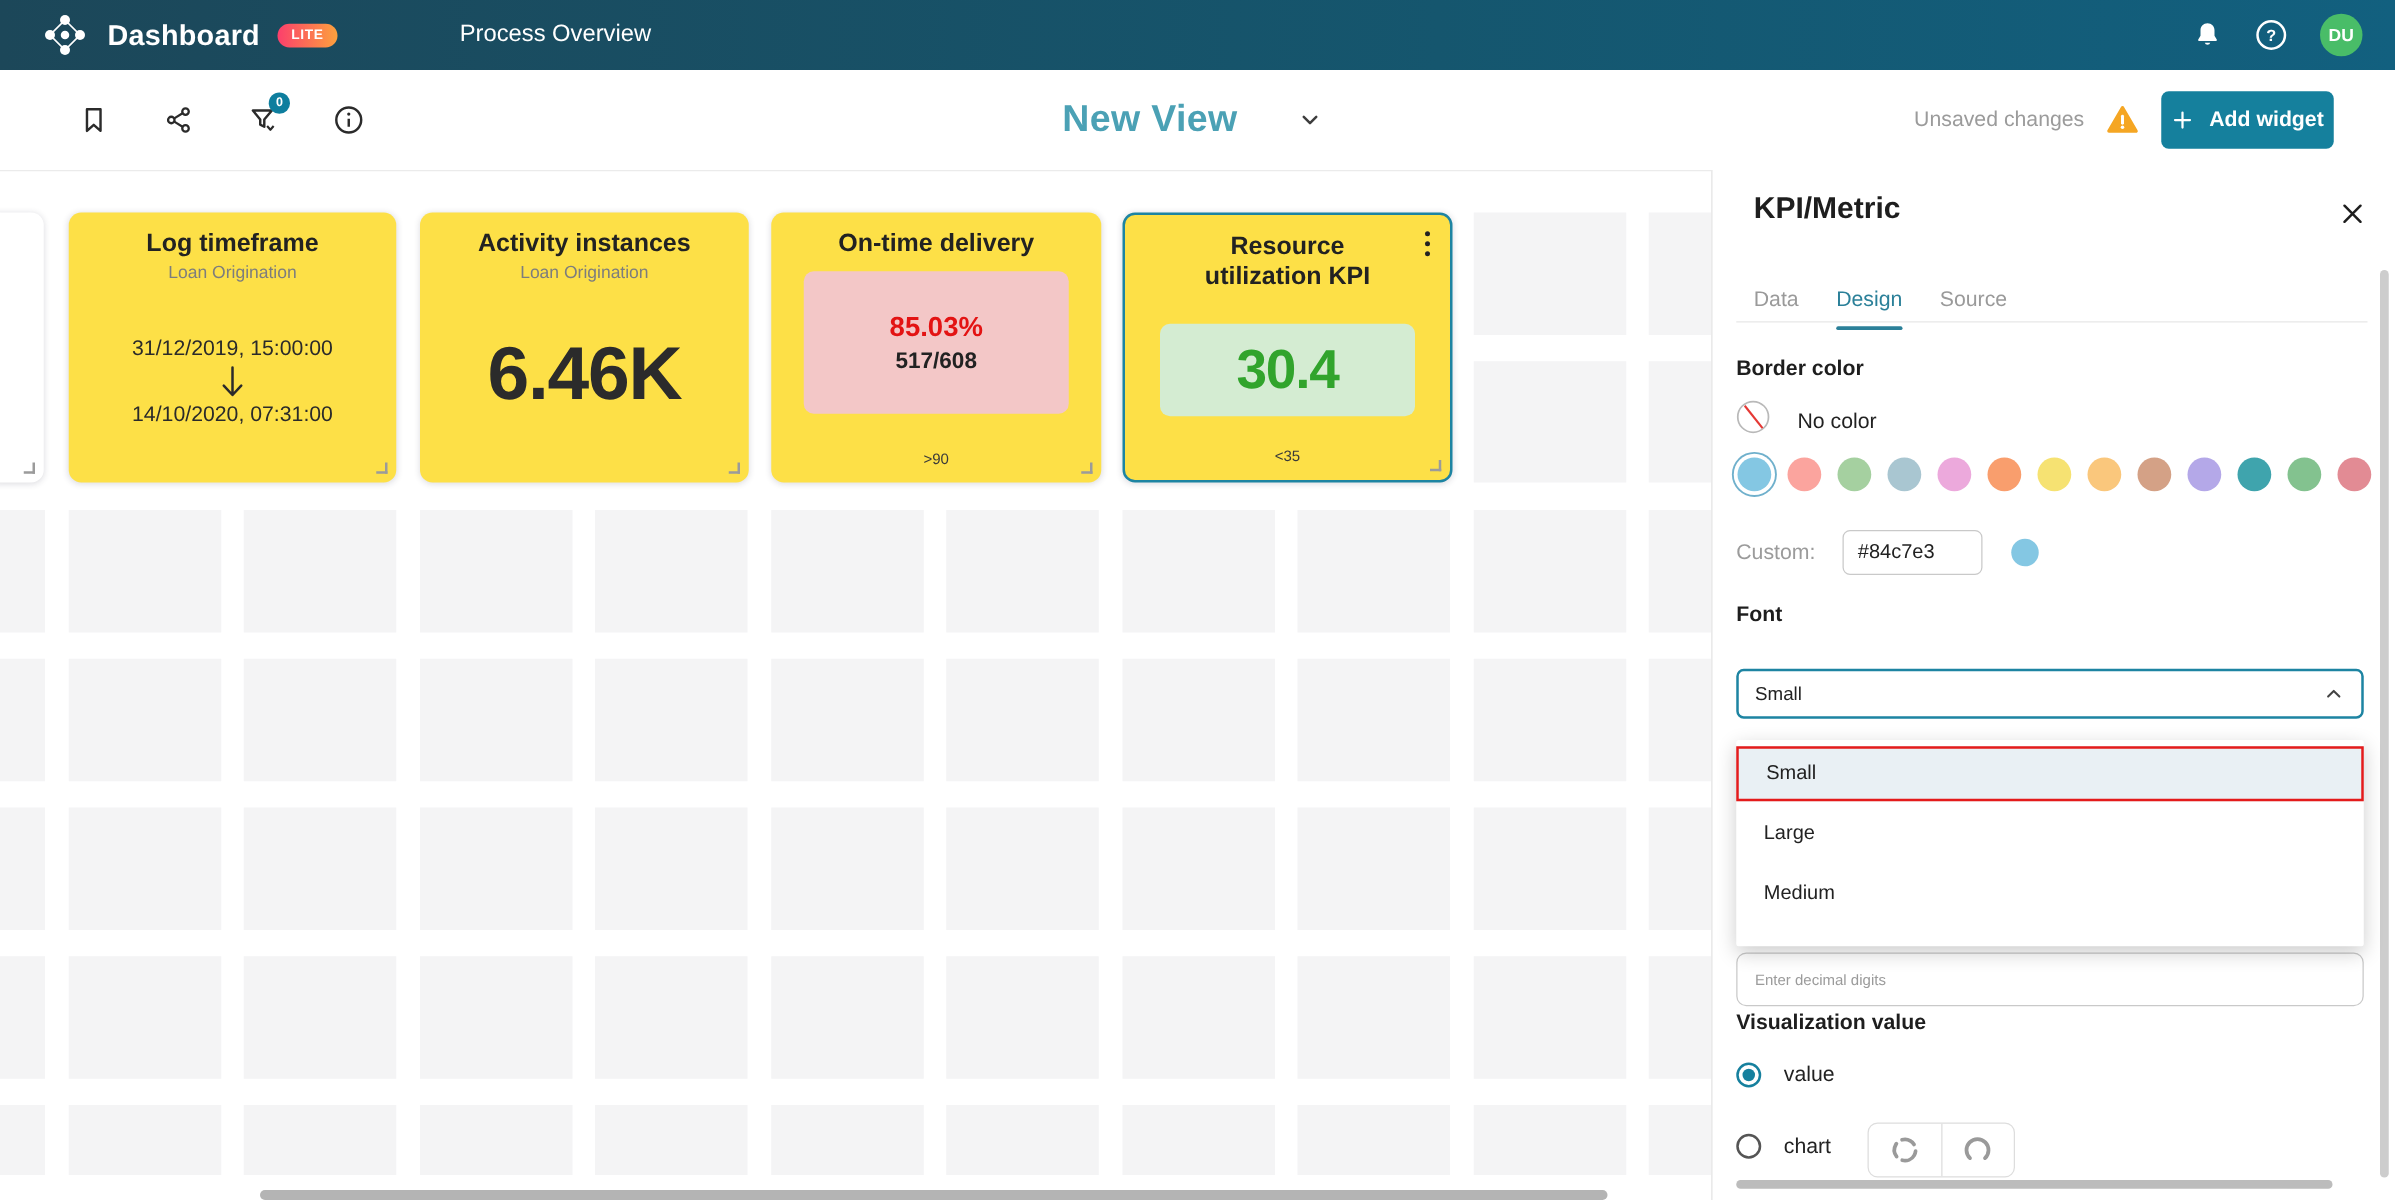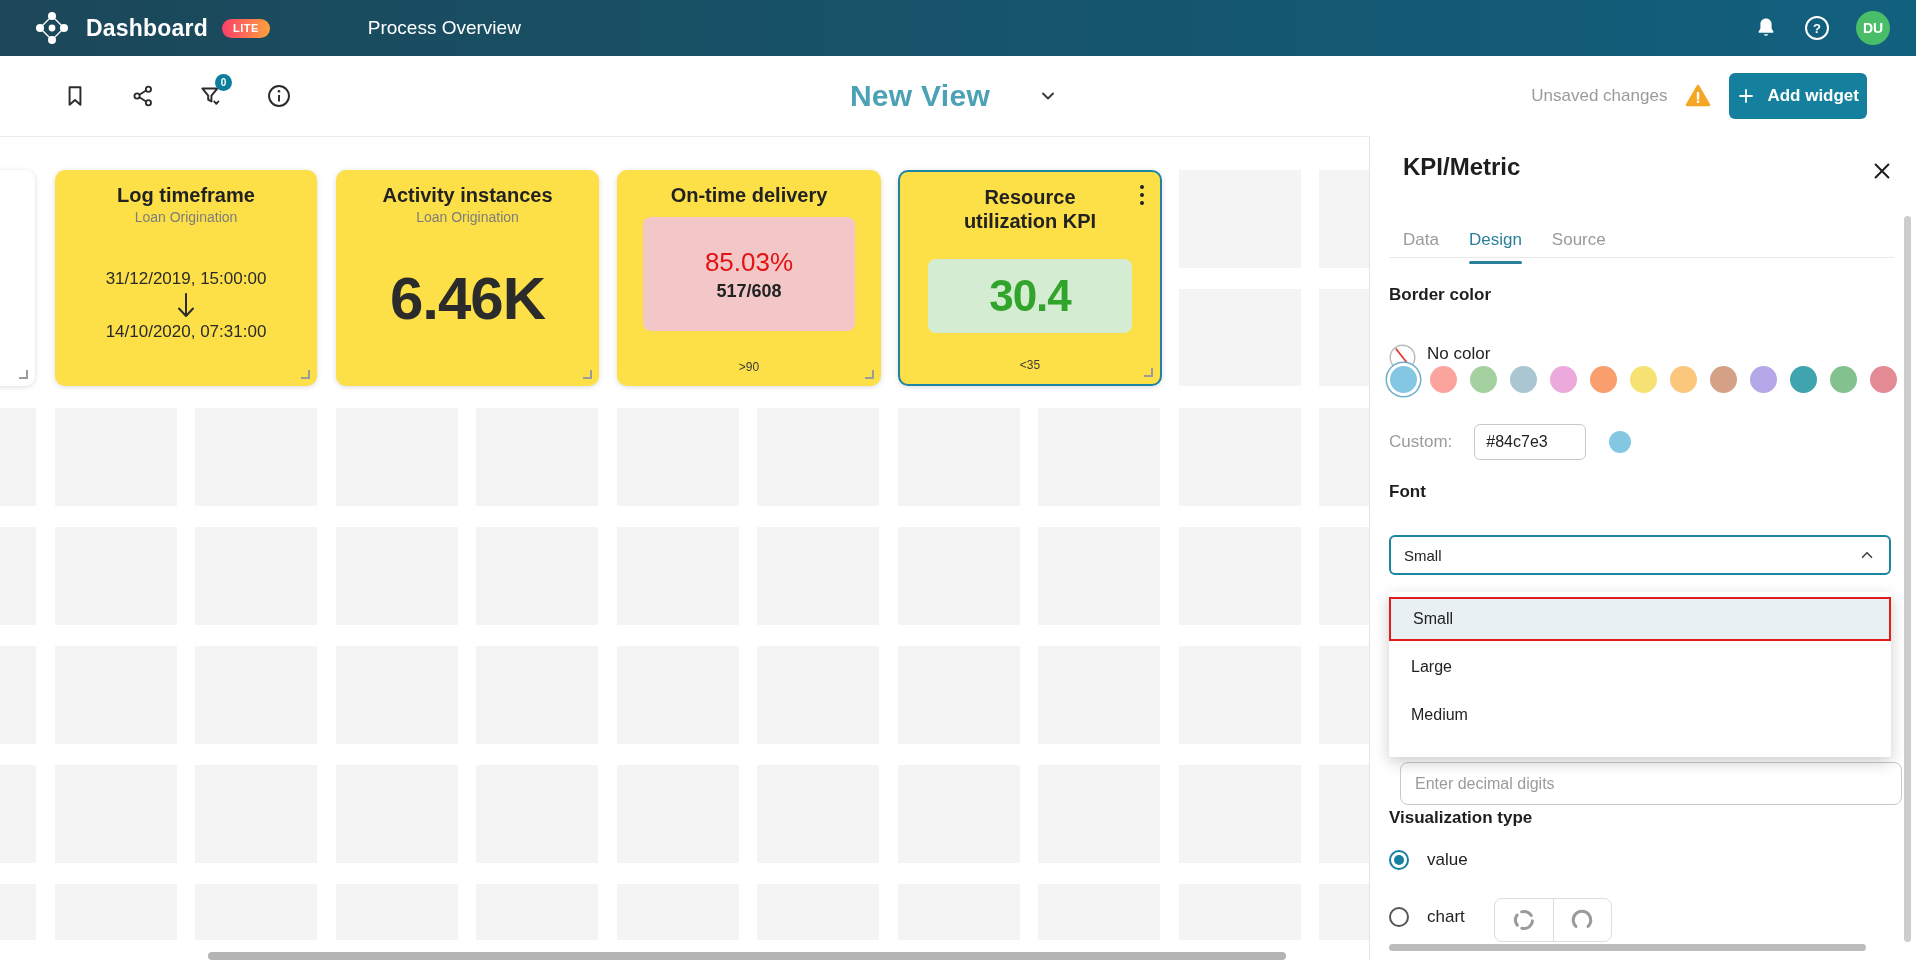--- a/index.html
+++ b/index.html
@@ -45,21 +45,21 @@
   .card { position:absolute; top:33px; height:216px; background:#fde047; border-radius:10px;
     box-shadow:0 1px 5px rgba(40,40,60,.16); display:flex; flex-direction:column; align-items:center; }
   .card.selected { border:2px solid #1d84a2; }
   .card-title { margin-top:13px; font-size:20px; font-weight:600; color:#222; text-align:center; line-height:1.2; }
   .card-sub { margin-top:2px; font-size:14px; color:#7d7d7d; }
   .card-mid { flex:1; display:flex; flex-direction:column; align-items:center; justify-content:center; }
   .date-line { font-size:17px; font-weight:500; color:#2a2a2a; line-height:1.35; }
   .big-value { font-size:60px; font-weight:700; color:#2b2b2b; letter-spacing:-1px; margin-bottom:14px; }
   .kpi-box { border-radius:8px; display:flex; flex-direction:column; align-items:center; justify-content:center; }
   .kpi-box.red { background:#f3c7c7; width:212px; height:114px; margin-top:10px; gap:3px; }
-  .kpi-red-val { color:#e31313; font-size:26px; font-weight:400; }
+  .kpi-red-val { color:#e31313; font-size:22px; font-weight:700; }
   .kpi-red-frac { color:#222; font-size:18px; font-weight:700; }
   .kpi-box.green { background:#d4ecd2; width:204px; height:74px; margin-top:26px; }
   .kpi-green-val { color:#31a42c; font-size:44px; font-weight:700; letter-spacing:-1px; }
   .card-footer { position:absolute; bottom:12px; left:0; right:0; text-align:center; font-size:12px; color:#3a3a3a; }
   .resize-corner { position:absolute; right:7px; bottom:7px; width:9px; height:9px;
     border-right:2px solid #9b9b9b; border-bottom:2px solid #9b9b9b; }
   .kebab { position:absolute; top:10px; right:9px; width:18px; height:26px; display:flex; flex-direction:column;
     align-items:center; justify-content:center; gap:4px; cursor:pointer; }
   .kebab i { width:4px; height:4px; border-radius:50%; background:#222; }
   .partial-card { position:absolute; left:-12px; top:33px; width:47px; height:216px; background:#fff;
@@ -72,41 +72,41 @@
     border-left:1px solid #e4e4e4; }
   .panel-title { position:absolute; left:33px; top:17px; font-size:24px; font-weight:700; color:#1e1e1e; }
   .panel-close { position:absolute; right:23px; top:24px; width:22px; height:22px; cursor:pointer; }
   .tabs { position:absolute; left:33px; top:94px; display:flex; gap:30px; }
   .tab { font-size:17px; color:#9a9a9a; padding-bottom:12px; position:relative; cursor:pointer; }
   .tab.active { color:#2b8099; }
   .tab.active::after { content:""; position:absolute; left:0; right:0; bottom:-2px; height:3px;
     background:#2b8099; border-radius:2px; }
   .tabs-divider { position:absolute; left:19px; top:121px; width:505px; height:1px; background:#e8e8e8; }
   .sect-heading { position:absolute; left:19px; font-size:17px; font-weight:600; color:#1e1e1e; }
-  .nocolor-row { position:absolute; left:19px; top:208px; display:flex; align-items:flex-start; gap:11px; cursor:pointer; }
+  .nocolor-row { position:absolute; left:19px; top:184px; display:flex; align-items:flex-end; gap:22px; cursor:pointer; }
   .nocolor-label { font-size:17px; color:#222; }
   .swatch-row { position:absolute; left:20px; top:230px; display:flex; gap:13px; }
   .swatch { width:27px; height:27px; border-radius:50%; cursor:pointer; }
   .swatch.selected { box-shadow:0 0 0 3px #fff, 0 0 0 4.5px #6fb0cc; }
   .custom-row { position:absolute; left:19px; top:288px; display:flex; align-items:center; }
   .custom-label { font-size:17px; color:#9b9b9b; }
   .custom-input { margin-left:22px; width:112px; height:36px; border:1px solid #c9c9c9; border-radius:6px;
     font-size:16px; color:#222; padding:0 11px; font-family:inherit; }
   .custom-swatch { margin-left:23px; width:22px; height:22px; border-radius:50%; background:#84c7e3; }
   .font-select { position:absolute; left:19px; top:399px; width:502px; height:40px; border:2px solid #1d84a2;
     border-radius:6px; background:#fff; display:flex; align-items:center; cursor:pointer; }
   .font-select span { font-size:15px; color:#222; margin-left:13px; }
   .font-select svg { position:absolute; right:13px; }
   .dropdown { position:absolute; left:19px; top:456px; width:502px; height:165px; background:#fff;
     border-radius:2px; box-shadow:0 5px 16px rgba(0,0,0,.2); padding-top:5px; z-index:5; }
   .dd-item { height:44px; margin-bottom:4px; display:flex; align-items:center; font-size:16px; color:#222;
     padding-left:22px; cursor:pointer; }
   .dd-item.highlight { background:#e9f0f4; border:2px solid #e41b1b; }
   .decimal-input { position:absolute; left:19px; top:626px; width:502px; height:43px; border:1px solid #c9c9c9;
-    border-radius:8px; font-size:16px; color:#222; padding:0 14px; font-family:inherit;margin-left:11px; }
+    border-radius:8px; font-size:12px; color:#222; padding:0 14px; font-family:inherit; }
   .decimal-input::placeholder { color:#9b9b9b; }
   .radio-row { position:absolute; display:flex; align-items:center; gap:18px; cursor:pointer; }
   .radio { width:20px; height:20px; border-radius:50%; border:2px solid #555; position:relative; }
   .radio.checked { border-color:#16809e; }
   .radio.checked::after { content:""; position:absolute; left:3px; top:3px; width:10px; height:10px;
     border-radius:50%; background:#16809e; }
   .radio-label { font-size:17px; color:#222; }
   .chart-icons { position:absolute; left:124px; top:762px; width:118px; height:44px; border:1px solid #ddd;
     border-radius:8px; display:flex; }
   .chart-icons .cell { flex:1; display:flex; align-items:center; justify-content:center; cursor:pointer; }
@@ -372,21 +372,21 @@
     </div>
 
     <div class="dropdown" id="font-dropdown">
         <div class="dd-item highlight">Small</div>
         <div class="dd-item">Large</div>
         <div class="dd-item">Medium</div>
       </div>
 
     <input class="decimal-input" placeholder="Enter decimal digits" style="">
 
-    <div class="sect-heading" style="top:672px;">Visualization type</div>
+    <div class="sect-heading" style="top:672px;">Visualization value</div>
 
     <div class="radio-row" style="left:19px;top:714px;">
       <span class="radio checked"></span>
       <span class="radio-label">value</span>
     </div>
 
     <div class="radio-row" style="left:19px;top:771px;">
       <span class="radio"></span>
       <span class="radio-label">chart</span>
     </div>

